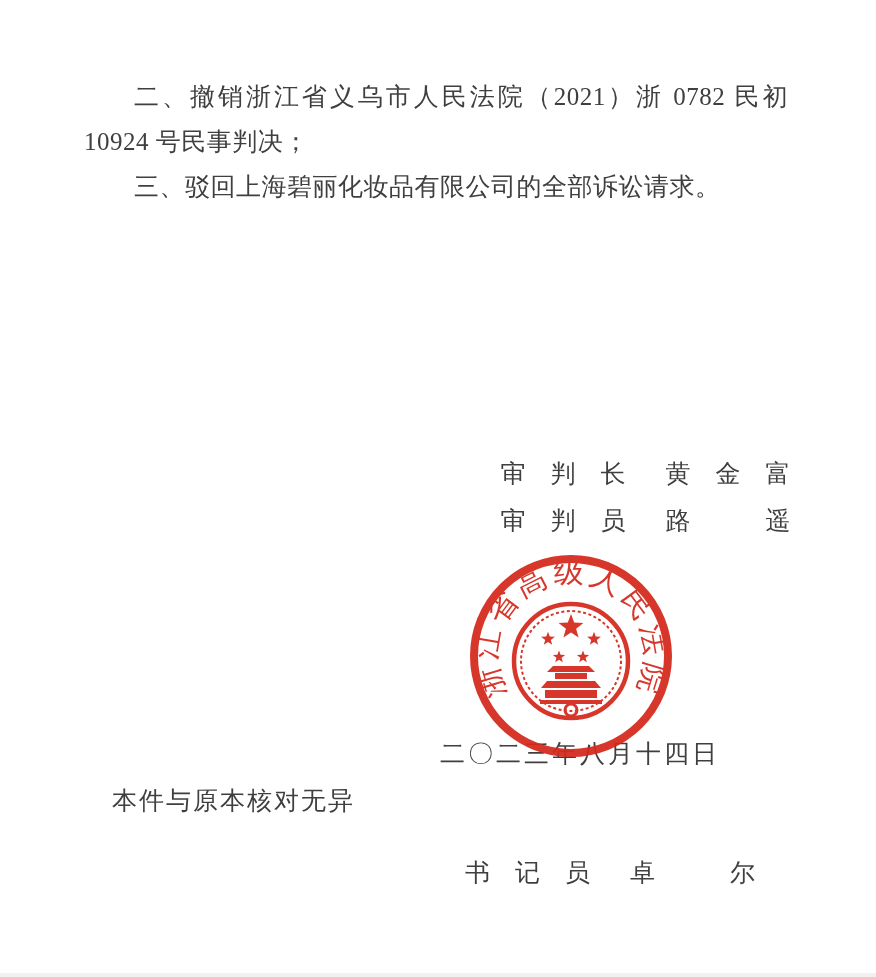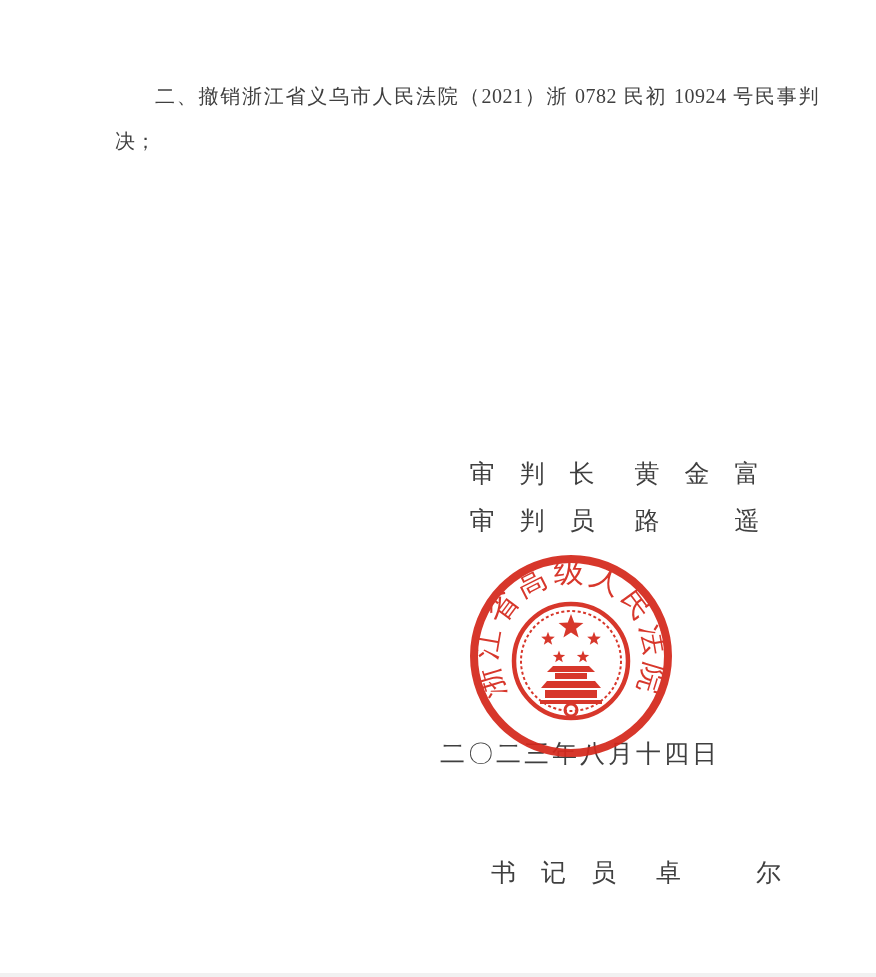--- a/index.html
+++ b/index.html
@@ -8,30 +8,30 @@
     background: var(--page-bg, #ffffff);
     font-family: "Liberation Serif", "DejaVu Serif", serif;
     color: var(--text-color, #3f3f3f);
     position: relative;
     overflow: hidden;
   }
   .page { position: absolute; inset: 0; background: var(--page-bg, #ffffff); }
 
   .body-text {
     position: absolute;
-    left: 115px; top: 74px; width: 704px;
-    font-size: 20px; line-height: 45px;
+    left: 84px; top: 74px; width: 704px;
+    font-size: 25px; line-height: 45px;
     text-align: justify;
     letter-spacing: 0.5px;
   }
   .para { text-indent: 2em; }
 
   .sig-block {
     position: absolute;
-    left: 432px; top: 429px;
+    left: 463px; top: 429px;
     font-size: 25px;
   }
   .sig-row { height: 47px; white-space: pre; }
   .sig-role { margin-right: 40px; }
 
   .seal-wrap {
     position: absolute;
     left: 469px; top: 554px;
     width: 204px; height: 204px;
     opacity: 0.93;
@@ -60,36 +60,37 @@
     position: absolute;
     left: 112px; top: 784px;
     font-size: 25px; letter-spacing: 2px;
   }
   .clerk-row {
     position: absolute;
     left: 440px; top: 828px;
     font-size: 25px;
     white-space: pre;
   }
-  .clerk-role { margin-right: 40px; margin-left: 26px; }
+  .clerk-role { margin-right: 40px; }
 
   .bottom-edge {
     position: absolute;
     left: 0; bottom: 0;
     width: 100%; height: 4px;
     background: #f1f1f1;
   }
 </style>
 </head>
 <body>
 
 <div class="page">
 
   <section class="body-text">
     <p class="para">二、撤销浙江省义乌市人民法院（2021）浙 0782 民初 10924 号民事判决；</p>
+    <p class="para">三、驳回上海碧丽化妆品有限公司的全部诉讼请求。</p>
   </section>
 
   <div class="sig-block">
     <div class="sig-row">
       <span class="sig-role">审　判　长</span><span class="sig-name">黄　金　富</span>
     </div>
     <div class="sig-row">
       <span class="sig-role">审　判　员</span><span class="sig-name">路　　　遥</span>
     </div>
   </div>
@@ -120,20 +121,21 @@
         <path class="ink-fill" d="M78,127 L126,127 L132,134 L72,134 Z"></path>
         <rect class="ink-fill" x="76" y="136" width="52" height="8"></rect>
         <rect class="ink-fill" x="71" y="146" width="62" height="4"></rect>
         <circle class="ink-stroke" cx="102" cy="156" r="6" stroke-width="3"></circle>
       </g>
     </svg>
   </div>
 
   <div class="date-line">二〇二三年八月十四日</div>
 
+  <div class="verify-note">本件与原本核对无异</div>
 
   <div class="clerk-row">
     <span class="clerk-role">书　记　员</span><span class="clerk-name">卓　　　尔</span>
   </div>
 
   <div class="bottom-edge"></div>
 
 </div>
 
 </body></html>

